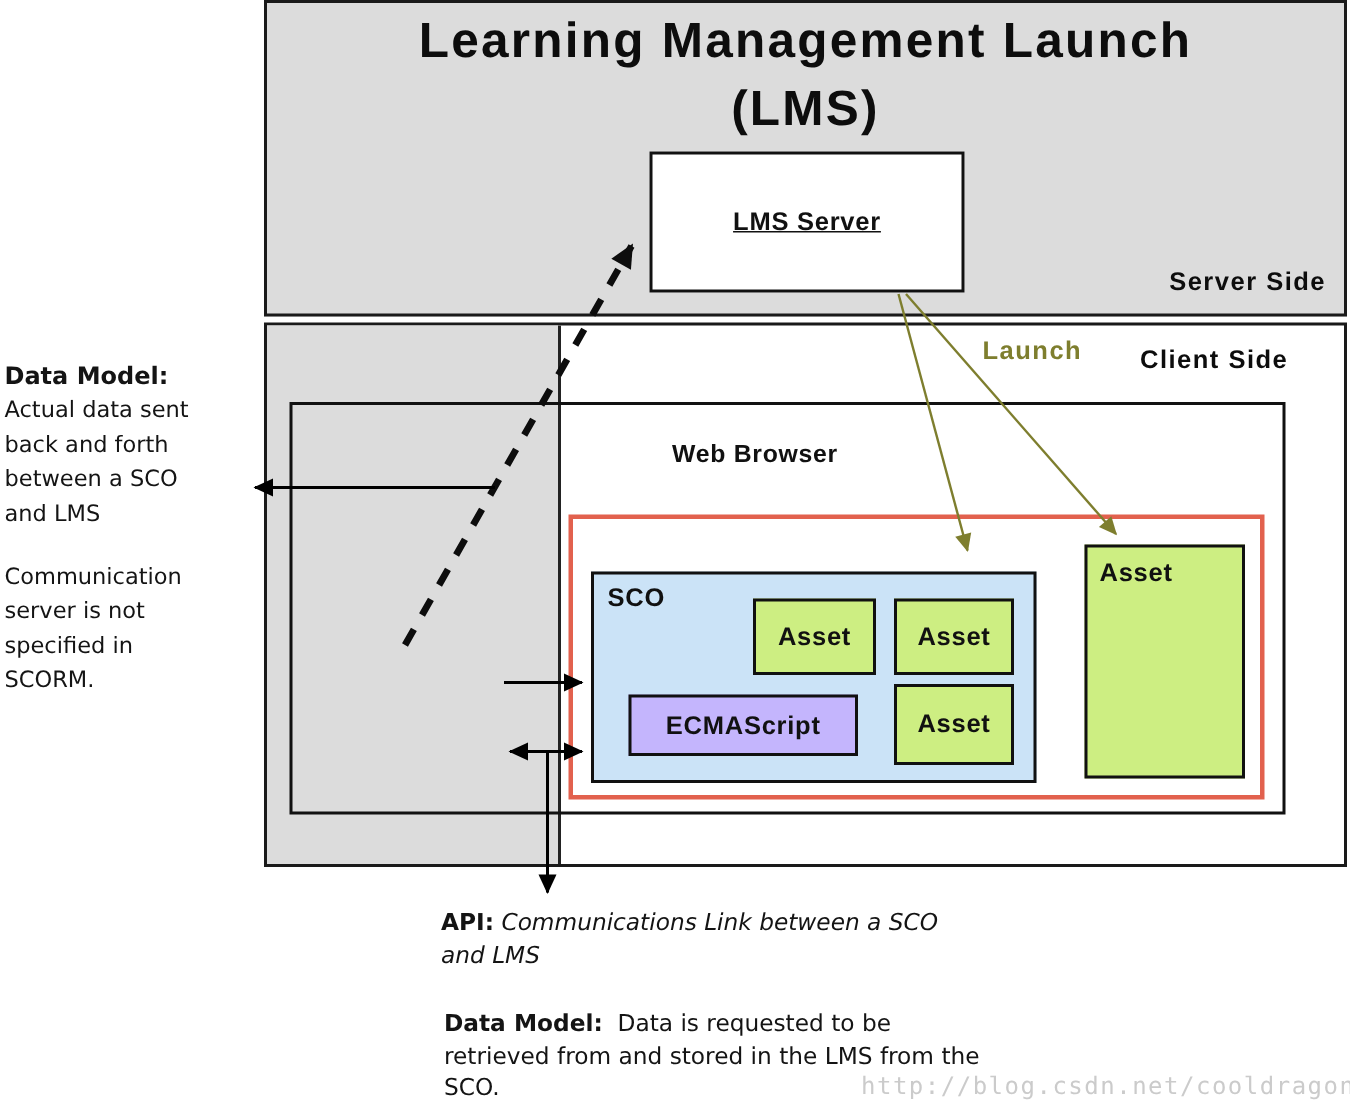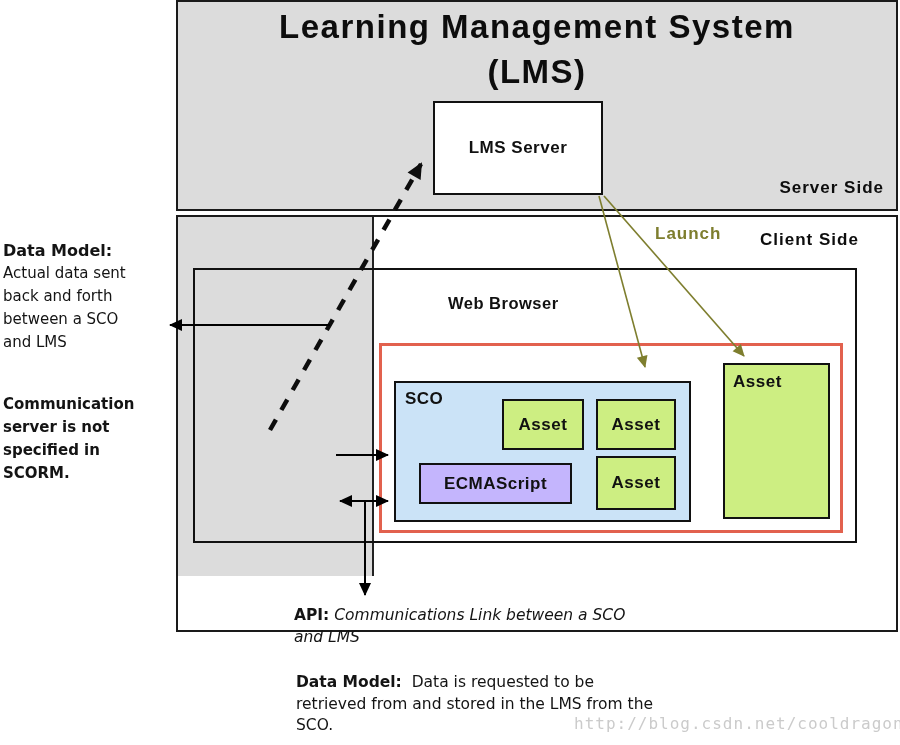--- a/index.html
+++ b/index.html
@@ -4,71 +4,71 @@
 <style>
   html,body{margin:0;padding:0;background:#ffffff;}
   #stage{
     position:relative;width:900px;height:745px;background:#ffffff;overflow:hidden;
     font-family:"Liberation Sans","DejaVu Sans",sans-serif;color:#111;
   }
   .abs{position:absolute;box-sizing:border-box;}
 
   
   .server-panel{left:176px;top:0;width:722px;height:211px;background:#DCDCDC;border:2px solid #1a1a1a;}
-  .client-panel{left:176px;top:215px;width:722px;height:417px;background:#ffffff;border:2px solid #1a1a1a;}
+  .client-panel{left:176px;top:215px;width:722px;height:363px;background:#ffffff;border:2px solid #1a1a1a;}
   .gray-column{left:0;top:0;width:196px;height:359px;background:#DCDCDC;border-right:2px solid #222;}
 
   
   .title-line{left:0;right:0;text-align:center;font-weight:bold;font-size:33px;letter-spacing:1.5px;color:#0d0d0d;}
   .title-1{top:6px;}
   .title-2{top:51px;}
   .side-label{font-weight:bold;font-size:17px;letter-spacing:1px;color:#0d0d0d;white-space:nowrap;}
   .server-side{right:12px;top:176px;}
   .client-side{left:582px;top:13px;}
   .launch-label{left:477px;top:7px;font-weight:bold;font-size:17px;letter-spacing:1px;color:#7E7E2E;}
 
   
   .node{border:2px solid #111;display:flex;align-items:center;justify-content:center;
         font-weight:bold;font-size:17px;letter-spacing:.5px;text-align:center;}
-  .lms-server{left:255px;top:99px;width:170px;height:94px;background:#ffffff;}
+  .lms-server{left:255px;top:99px;width:210px;height:94px;background:#ffffff;text-decoration:underline;}
   .web-browser-box{left:15px;top:51px;width:664px;height:275px;border:2px solid #111;background:transparent;}
   .web-browser-label{left:270px;top:57px;font-weight:bold;font-size:16.5px;letter-spacing:.5px;margin-top:20px;}
   .red-box{left:201px;top:126px;width:464px;height:190px;border:3px solid #E2614E;background:transparent;}
   .sco-box{left:216px;top:164px;width:297px;height:141px;background:#CBE3F7;border:2px solid #111;}
   .sco-label{left:9px;top:6px;font-weight:bold;font-size:17px;letter-spacing:.5px;}
   .asset{background:#CDEE82;}
   .asset-1{left:324px;top:182px;width:82px;height:51px;}
   .asset-2{left:418px;top:182px;width:80px;height:51px;}
   .asset-3{left:418px;top:239px;width:80px;height:54px;}
   .asset-tall{left:545px;top:146px;width:107px;height:156px;background:#CDEE82;border:2px solid #111;}
   .asset-tall-label{left:8px;top:7px;font-weight:bold;font-size:17px;letter-spacing:.5px;}
   .ecma-box{left:241px;top:246px;width:153px;height:41px;background:#c4b5fd;}
   .api-box{left:30px;top:211px;width:126px;height:90px;background:#FBFBC5;flex-direction:column;line-height:22px;}
 
   
   .note{font-family:"DejaVu Sans","Liberation Sans",sans-serif;font-size:15px;line-height:23px;color:#141414;}
   .left-note-1{left:3px;top:239px;width:178px;}
-  .left-note-2{left:3px;top:393px;width:178px;font-weight:bold;}
+  .left-note-2{left:3px;top:373px;width:178px;}
   .note .hd{font-weight:bold;font-size:16px;}
   .api-note{left:294px;top:604px;width:440px;font-size:15.5px;line-height:22px;}
   .dm-note{left:296px;top:672px;width:470px;font-size:15.5px;line-height:21.5px;}
   .b{font-weight:bold;}
   .i{font-style:italic;}
   .watermark{left:574px;top:714px;font-family:"DejaVu Sans Mono","Liberation Mono",monospace;
              font-size:16px;letter-spacing:1px;color:#cbcbcb;white-space:nowrap;}
 
   .overlay{left:0;top:0;pointer-events:none;z-index:5;}
 </style>
 </head>
 <body>
 
 <div id="stage">
 
   <div class="abs server-panel">
-    <div class="abs title-line title-1">Learning Management System</div>
+    <div class="abs title-line title-1">Learning Management Launch</div>
     <div class="abs title-line title-2">(LMS)</div>
     <div class="abs node lms-server">
       <span>LMS Server</span>
     </div>
     <div class="abs side-label server-side">Server Side</div>
   </div>
 
   <div class="abs client-panel">
     <div class="abs gray-column"></div>
 

